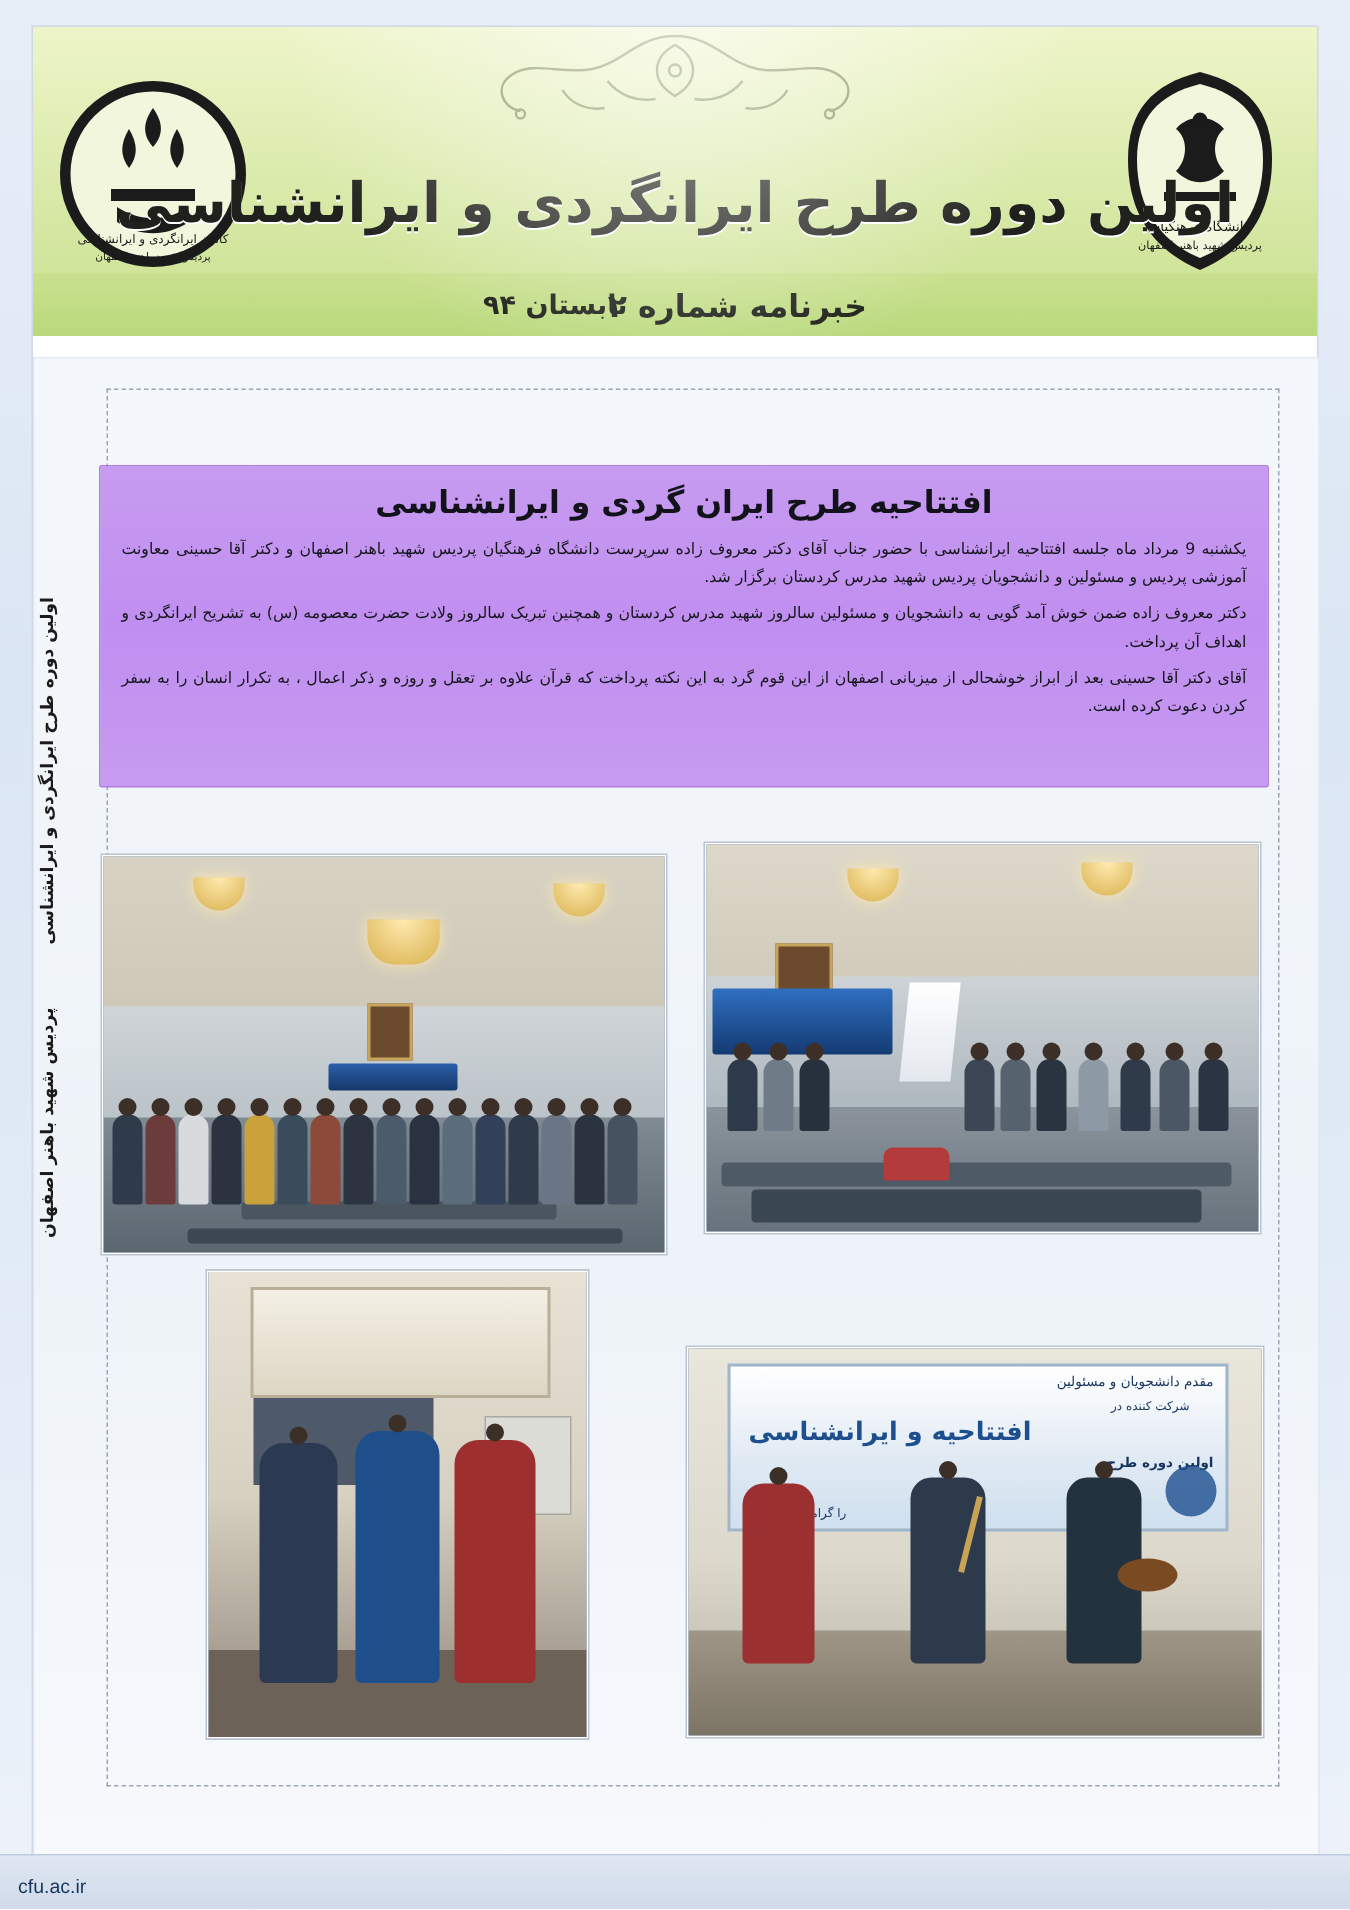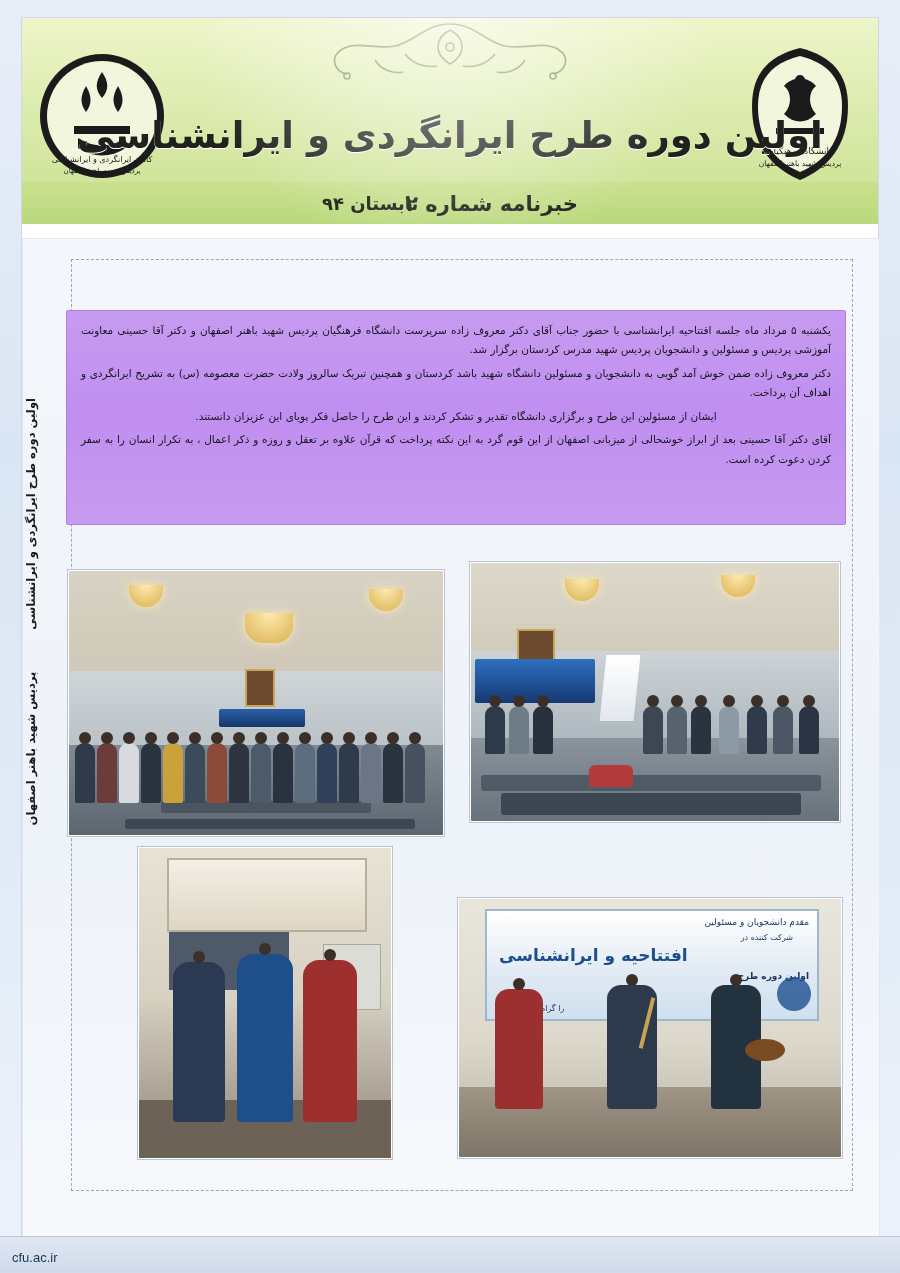--- a/index.html
+++ b/index.html
@@ -315,23 +315,23 @@
     <div class="header-dark-band"></div>
     <div class="issue-no">خبرنامه شماره ۲</div>
     <div class="season">تابستان ۹۴</div>
   </div>
 
   <div class="content">
     <div class="content-dash"></div>
   </div>
 
   <div class="purple-box">
-    <p class="purple-par">یکشنبه ۵ مرداد ماه جلسه افتتاحیه ایرانشناسی با حضور جناب آقای دکتر معروف زاده سرپرست دانشگاه فرهنگیان پردیس شهید باهنر اصفهان و دکتر آقا حسینی معاونت آموزشی پردیس و مسئولین و دانشجویان پردیس شهید مدرس کردستان برگزار شد.</p>
-    <p class="purple-par">دکتر معروف زاده ضمن خوش آمد گویی به دانشجویان و مسئولین دانشگاه شهید باشد کردستان و همچنین تبریک سالروز ولادت حضرت معصومه (س) به تشریح ایرانگردی و اهداف آن پرداخت.</p>
-    <p class="purple-par center">ایشان از مسئولین این طرح و برگزاری دانشگاه تقدیر و تشکر کردند و این طرح را حاصل فکر پویای این عزیزان دانستند.</p>
+    <div class="purple-title">افتتاحیه طرح ایران گردی و ایرانشناسی</div>
+    <p class="purple-par">یکشنبه 9 مرداد ماه جلسه افتتاحیه ایرانشناسی با حضور جناب آقای دکتر معروف زاده سرپرست دانشگاه فرهنگیان پردیس شهید باهنر اصفهان و دکتر آقا حسینی معاونت آموزشی پردیس و مسئولین و دانشجویان پردیس شهید مدرس کردستان برگزار شد.</p>
+    <p class="purple-par">دکتر معروف زاده ضمن خوش آمد گویی به دانشجویان و مسئولین سالروز شهید مدرس کردستان و همچنین تبریک سالروز ولادت حضرت معصومه (س) به تشریح ایرانگردی و اهداف آن پرداخت.</p>
     <p class="purple-par">آقای دکتر آقا حسینی بعد از ابراز خوشحالی از میزبانی اصفهان از این قوم گرد به این نکته پرداخت که قرآن علاوه بر تعقل و روزه و ذکر اعمال ، به تکرار انسان را به سفر کردن دعوت کرده است.</p>
   </div>
 
   <div class="photo ph1">
     <div class="room">
       <div class="ceil"></div>
       <div class="wall"></div>
       <div class="floor"></div>
       <div class="chandelier" style="left:60px; top:14px;"></div>
       <div class="chandelier" style="left:176px; top:42px; width:48px;height:30px;"></div>

